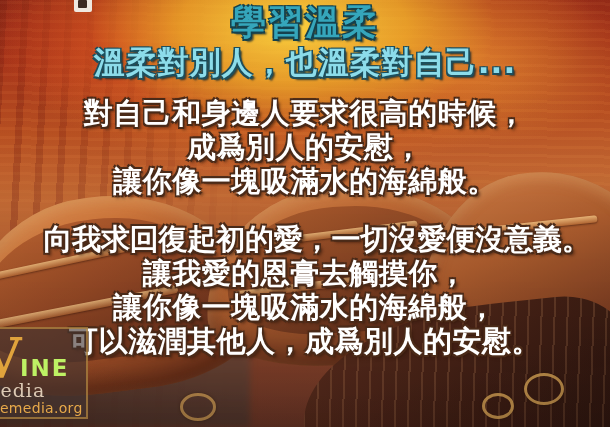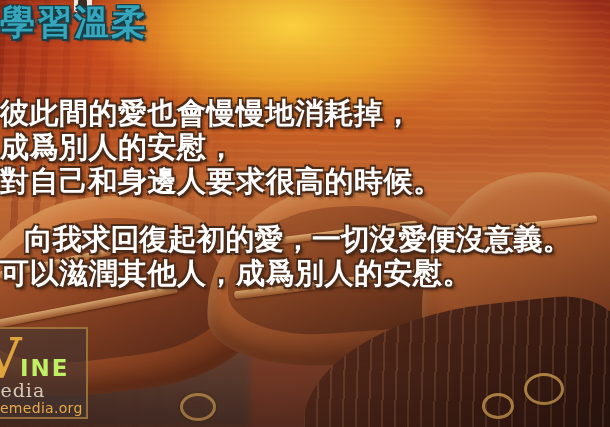--- a/index.html
+++ b/index.html
@@ -136,20 +136,21 @@
   }
   .bg-vignette {
     background: radial-gradient(ellipse 120% 100% at 50% 40%, rgba(0,0,0,0) 52%, rgba(30,10,6,0.45) 100%);
   }
 
   
   .content {
     position: absolute;
     inset: 0;
     z-index: 10;
+    text-align: center;
   }
   .title {
     position: absolute;
     top: 5px; left: 0; right: 0;
     font-size: 35px;
     font-weight: 700;
     letter-spacing: 2px;
     color: #35a6bb;
     text-shadow:
       -1.5px -1.5px 0 #15414d, 1.5px -1.5px 0 #15414d,
@@ -282,26 +283,29 @@
   <div class="rope" style="right:46px; bottom:22px; width:34px; height:26px;"></div>
   <div class="rope" style="right:96px; bottom:8px; width:26px; height:20px;"></div>
   <div class="rope" style="left:180px; bottom:6px; width:30px; height:22px; border-color:rgba(226,176,92,0.7);"></div>
 
   <div class="bg-layer bg-glow"></div>
   <div class="bg-layer bg-grade"></div>
   <div class="bg-layer bg-vignette"></div>
 
   <div class="content">
     <div class="title">學習溫柔</div>
+    <div class="subtitle">溫柔對別人，也溫柔對自己...</div>
 
     <div class="body">
-      <div class="line">彼此間的愛也會慢慢地消耗掉，</div>
+      <div class="line">對自己和身邊人要求很高的時候，</div>
       <div class="line">成爲別人的安慰，</div>
-      <div class="line">對自己和身邊人要求很高的時候。</div>
+      <div class="line">讓你像一塊吸滿水的海綿般。</div>
       <div class="line wide gap">向我求回復起初的愛，一切沒愛便沒意義。</div>
+      <div class="line">讓我愛的恩膏去觸摸你，</div>
+      <div class="line">讓你像一塊吸滿水的海綿般，</div>
       <div class="line">可以滋潤其他人，成爲別人的安慰。</div>
     </div>
   </div>
 
   <div class="logo">
     <div class="logo-row">
       <span class="logo-v">V</span>
       <span class="logo-ine">INE</span>
     </div>
     <div class="logo-media">Media</div>

